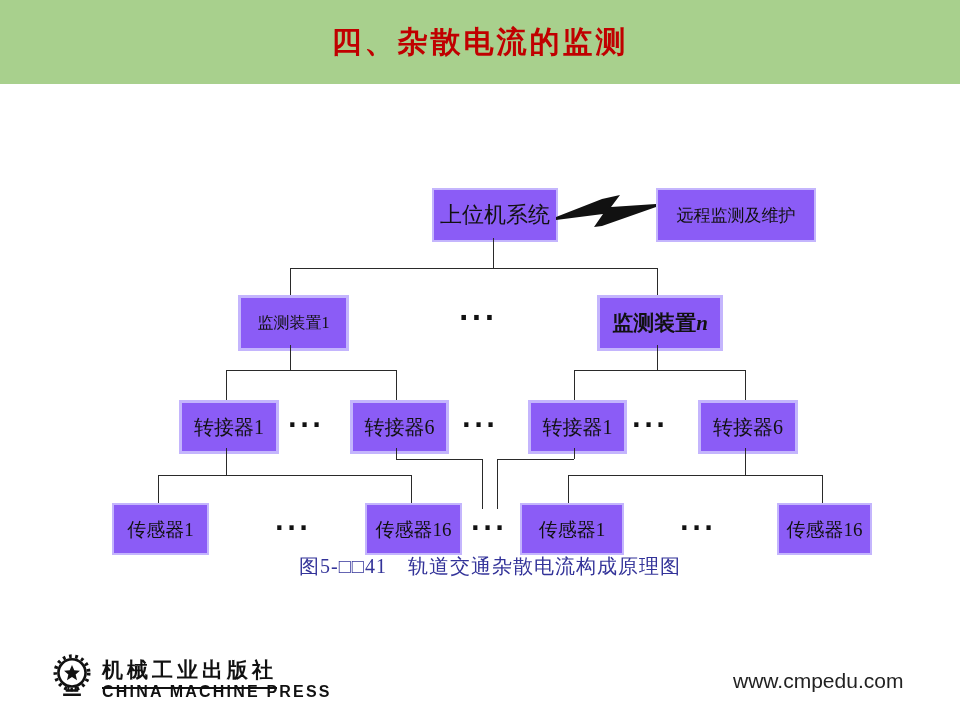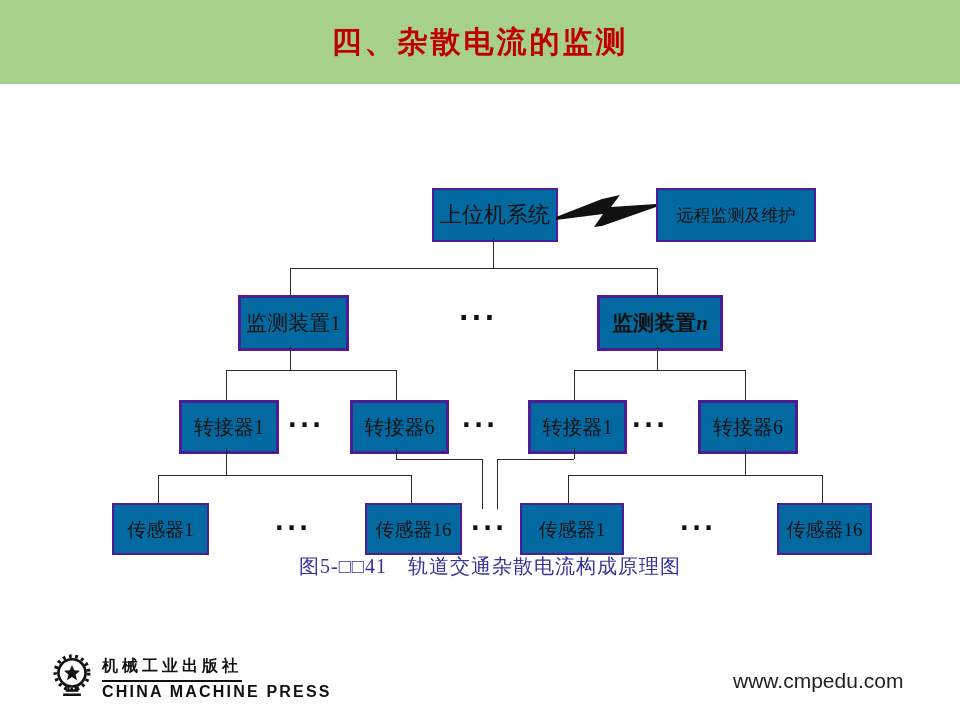--- a/index.html
+++ b/index.html
@@ -5,36 +5,36 @@
   html,body{margin:0;padding:0;background:#fff;}
   .slide{position:relative;width:960px;height:718px;background:#ffffff;overflow:hidden;
          font-family:"Liberation Serif",serif;color:#111;}
   
   .header{position:absolute;left:0;top:0;width:960px;height:84px;background:#A8D08D;}
   .title{margin:0;width:100%;text-align:center;line-height:84px;
          font-family:"Liberation Sans",sans-serif;font-weight:bold;
          font-size:30px;letter-spacing:3px;color:#C00000;}
   
   .box{position:absolute;display:flex;align-items:center;justify-content:center;
-       border:2px solid #4c1d95;background:#0369a1;white-space:nowrap;font-size:20px;line-height:1;}
+       border:2px solid #c4b5fd;background:#8b5cf6;white-space:nowrap;font-size:20px;line-height:1;}
   .b3{border-width:3px;}
   .box em{font-style:italic;font-family:"Liberation Serif",serif;}
   
   .hl{position:absolute;height:1px;background:#2a2a2a;}
   .vl{position:absolute;width:1px;background:#2a2a2a;}
   
   .dots{position:absolute;width:60px;text-align:center;font-weight:bold;font-size:24px;
         letter-spacing:3px;color:#111;font-family:"DejaVu Sans",sans-serif;}
   
   .caption{position:absolute;top:553px;left:10px;width:960px;text-align:center;
            color:#333399;font-size:20px;letter-spacing:1px;}
   
   .logo{position:absolute;left:48px;top:652px;}
   .pub-cn{position:absolute;left:102px;top:656px;font-family:"Liberation Sans",sans-serif;
-          font-weight:bold;font-size:16px;letter-spacing:4px;color:#111;
+          font-weight:bold;font-size:21px;letter-spacing:4px;color:#111;
           padding-bottom:3px;border-bottom:2px solid #111;}
   .pub-en{position:absolute;left:102px;top:683px;font-family:Liberation Sans, sans-serif;
           font-weight:bold;font-size:16px;letter-spacing:2.2px;color:#111;}
   .website{position:absolute;left:733px;top:669px;font-family:"Liberation Sans",sans-serif;
            font-size:21px;color:#222;}
 </style>
 </head>
 <body>
 
 <div class="slide">
@@ -49,21 +49,21 @@
     <svg class="bolt" style="position:absolute;left:556px;top:193px;" width="100" height="36" viewBox="0 0 100 36">
       <polygon points="0,24 46,6 64,2 55,14 100,11 100,14 46,33 38,34 47,21 0,27" fill="#111"></polygon>
     </svg>
     <div class="box" style="left:656px;top:188px;width:156px;height:50px;font-size:17px;">远程监测及维护</div>
 
     <div class="vl" style="left:493px;top:238px;height:30px;"></div>
     <div class="hl" style="left:290px;top:268px;width:368px;"></div>
     <div class="vl" style="left:290px;top:268px;height:27px;"></div>
     <div class="vl" style="left:657px;top:268px;height:27px;"></div>
 
-    <div class="box b3" style="left:238px;top:295px;width:105px;height:50px;font-size:21px;">监测装置1</div>
+    <div class="box b3" style="left:238px;top:295px;width:105px;height:50px;font-size:16px;">监测装置1</div>
     <div class="dots" style="left:448px;top:303px;font-size:26px;">···</div>
     <div class="box b3" style="left:597px;top:295px;width:120px;height:50px;font-size:21px;font-weight:bold;">
         <span>监测装置</span>
         <em>n</em>
       </div>
 
     <div class="vl" style="left:290px;top:345px;height:25px;"></div>
     <div class="hl" style="left:226px;top:370px;width:170px;"></div>
     <div class="vl" style="left:226px;top:370px;height:30px;"></div>
     <div class="vl" style="left:396px;top:370px;height:30px;"></div>

